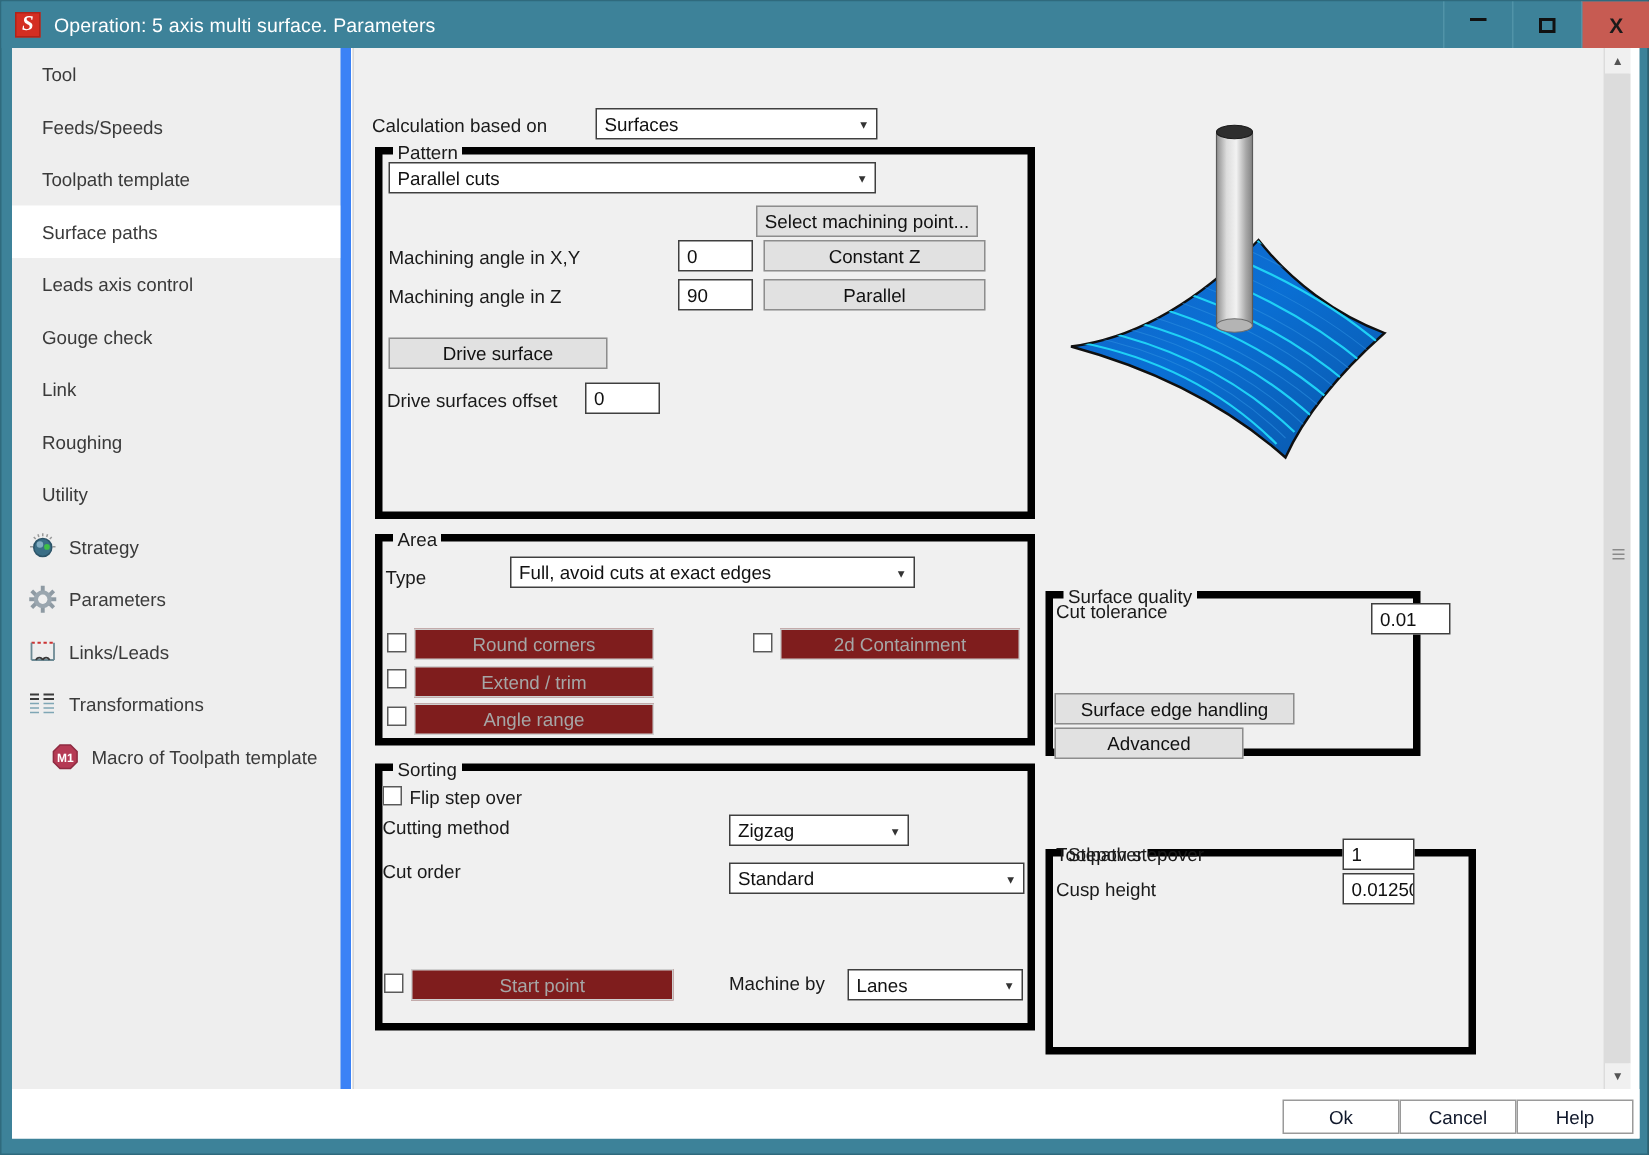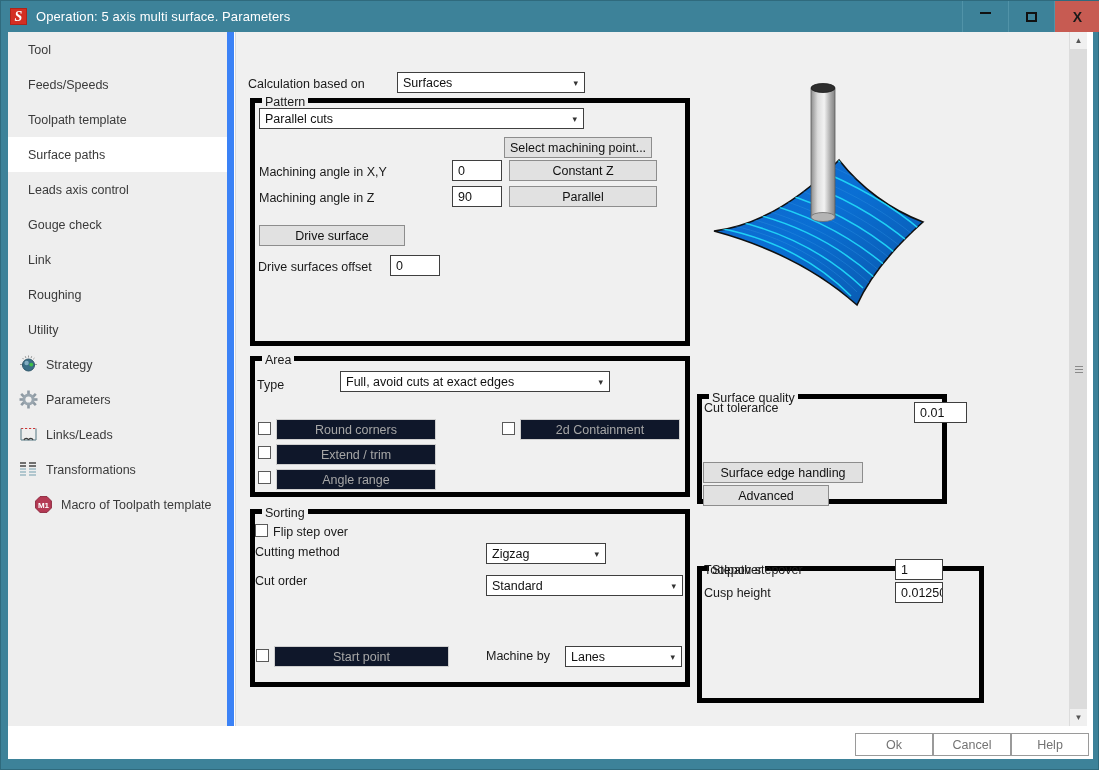--- a/index.html
+++ b/index.html
@@ -134,21 +134,21 @@
     position: absolute; left: 0; top: 694px;
     width: 1085px; height: 33px;
     background: #ffffff;
   }
   .footbtn {
     position: absolute; top: 7px;
     height: 23px;
     background: #ffffff;
     border: 1px solid #9a9a9a;
     font-size: 12.5px;
-    color: #737373;
+    color: #0f172a;
     display: flex; align-items: center; justify-content: center;
     font-family: "Liberation Sans", sans-serif;
   }
 
   
   .lbl {
     position: absolute;
     font-size: 12.5px;
     color: #1a1a1a;
     white-space: nowrap;
@@ -186,21 +186,21 @@
     position: absolute;
     height: 21px;
     background: #e1e1e1;
     border: 1px solid #8d8d8d;
     display: flex; align-items: center; justify-content: center;
     font-size: 12.5px;
     color: #111;
     white-space: nowrap;
   }
   .btn.disabled {
-    background: #0f172a;
+    background: #7f1d1d;
     border: 1px solid #cfcfcf;
     color: #a6a6a6;
   }
   .chk {
     position: absolute;
     width: 13px; height: 13px;
     background: #ffffff;
     border: 1px solid #5a5a5a;
   }
   .group {

